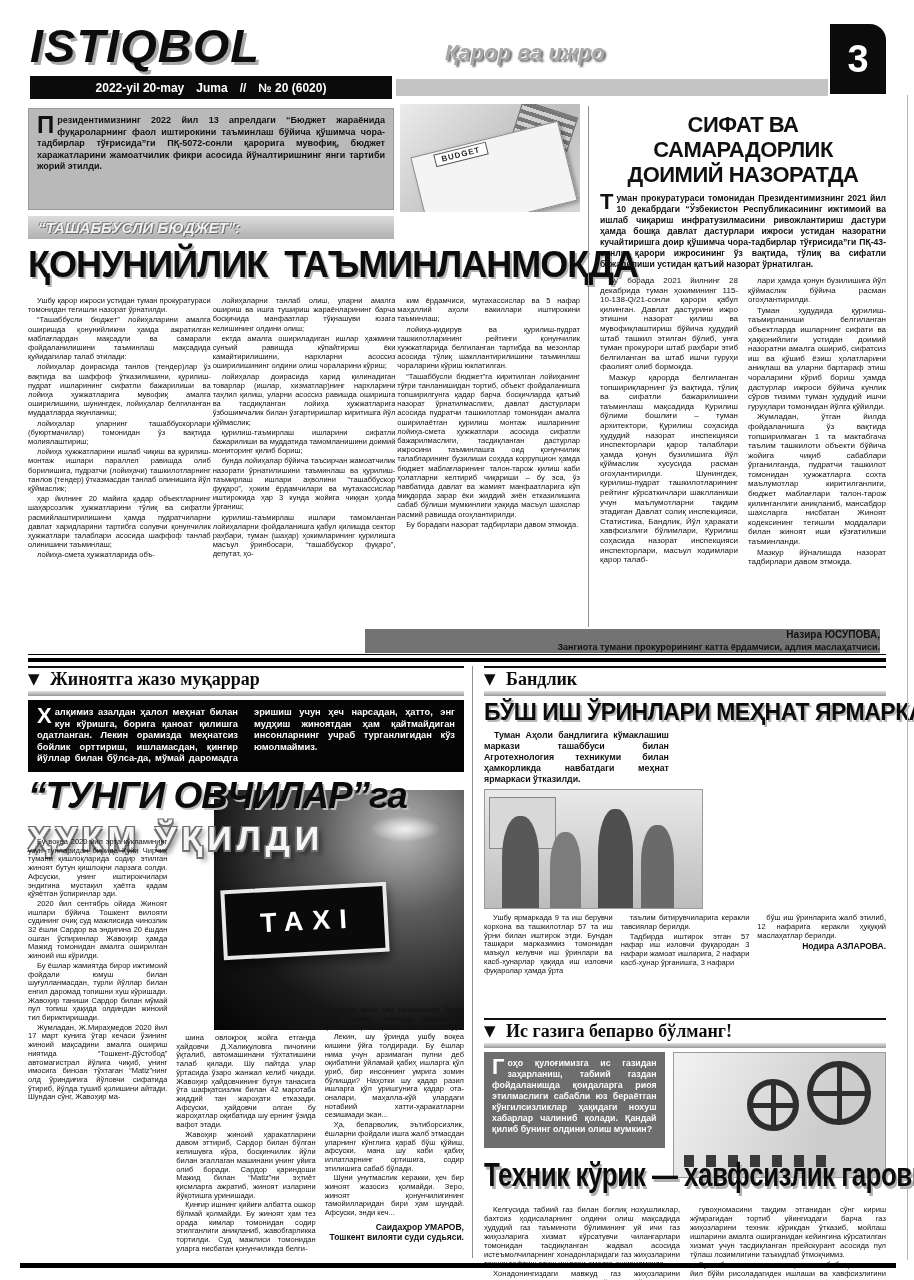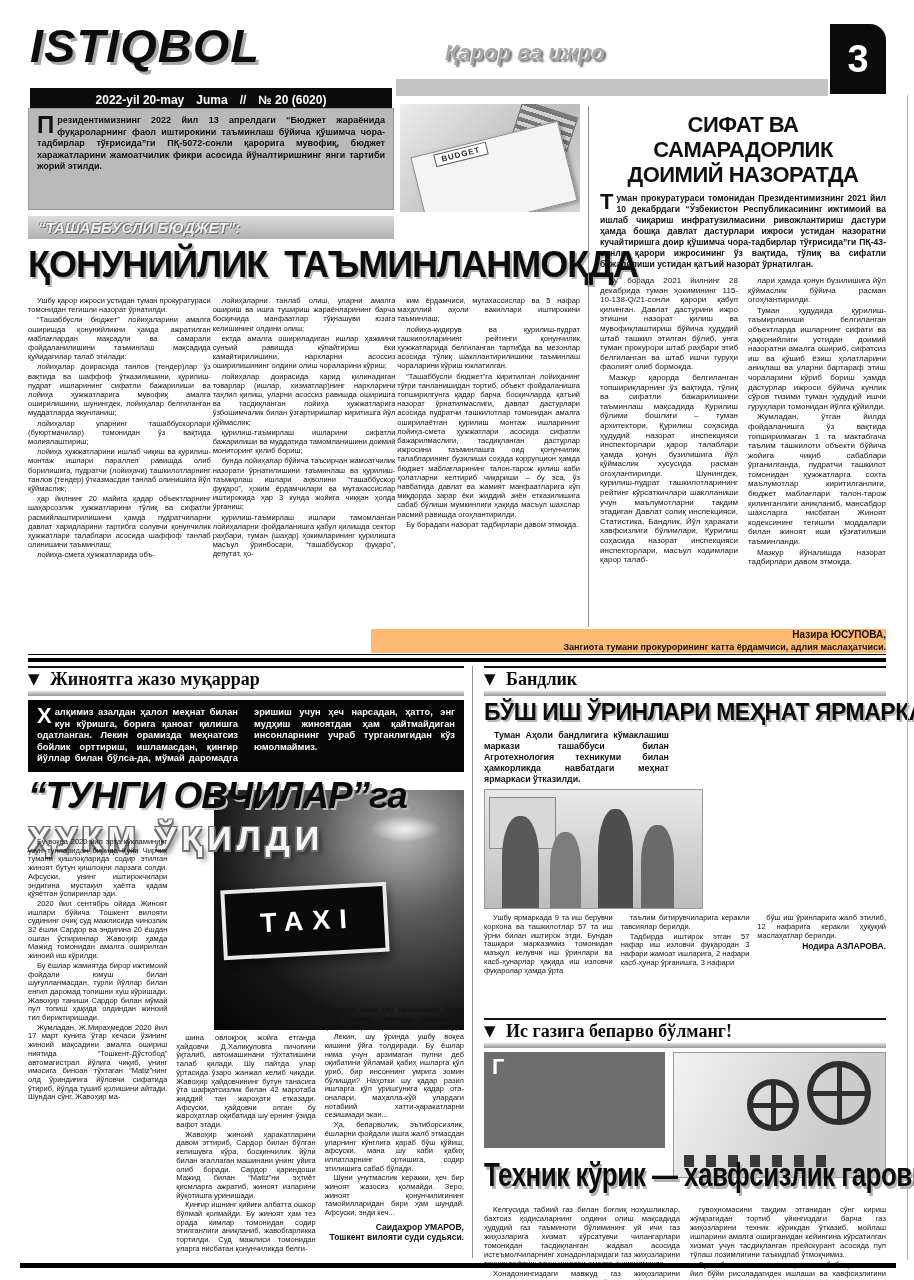--- a/index.html
+++ b/index.html
@@ -11,21 +11,21 @@
   .masthead{position:absolute;left:30px;top:18px;font-weight:900;font-style:italic;font-size:47px;
             letter-spacing:1px;color:#0d0d0d;text-shadow:3px 3px 0 #a9a9a9;}
   .rubric{position:absolute;left:360px;top:40px;width:330px;text-align:center;font-weight:bold;font-style:italic;
           font-size:22px;color:#a8a8a8;text-shadow:-1px -1px 0 #fff,2px 2px 2px #6d6d6d;}
   .pagebox{position:absolute;right:28px;top:24px;width:56px;height:70px;background:#0b0b0b;
            border-radius:0 16px 0 0;display:flex;align-items:center;justify-content:center;}
   .pagebox::before{content:"";position:absolute;left:-14px;top:0;width:22px;height:70px;background:#c4c4c4;
            border-radius:12px 0 0 0;z-index:-1;}
   .pagebox span{color:#fff;font-size:38px;font-weight:900;}
   .datebar{position:absolute;left:30px;top:76px;width:362px;height:23px;background:#0b0b0b;color:#fff;
-           display:flex;align-items:center;justify-content:center;gap:12px;font-weight:bold;font-size:12px;margin-top:12px;}
+           display:flex;align-items:center;justify-content:center;gap:12px;font-weight:bold;font-size:12px;}
   .graybar{position:absolute;left:396px;top:79px;right:86px;height:17px;background:#c4c4c4;}
 
   
   .para, .body-col p{margin:0 0 1px 0;text-indent:9px;text-align:justify;}
   .body-col{overflow:hidden;}
   .dropcap{float:left;font-weight:900;line-height:.85;padding-right:3px;}
   .byline{font-weight:bold;text-align:right;}
   .kicker{position:relative;border-top:2px solid #111;padding:1px 0 0 22px;
           font-family:"Liberation Serif",serif;font-weight:bold;font-size:18px;color:#0d0d0d;}
   .kicker .tri{position:absolute;left:0;top:2px;font-size:15px;color:#0d0d0d;font-family:"DejaVu Sans",sans-serif;}
@@ -55,21 +55,21 @@
                 letter-spacing:-1px;word-spacing:8px;color:#0c0c0c;text-shadow:2px 2px 0 #b4b4b4;white-space:nowrap;}
   .budget-cols{position:absolute;left:0;top:192px;width:552px;height:352px;display:flex;gap:2px;}
   .budget-cols .body-col{flex:1;font-size:7.5px;line-height:9.2px;}
 
   .quality{position:absolute;left:572px;top:0;width:286px;height:549px;}
   .quality-headline{text-align:center;font-weight:900;font-size:22px;line-height:25px;letter-spacing:-.5px;margin:2px 0 6px;}
   .quality-lead{font-weight:bold;font-size:8.6px;line-height:11px;text-align:justify;margin-bottom:6px;}
   .quality-lead .dropcap{font-size:22px;}
   .quality-cols{display:flex;gap:10px;height:336px;}
   .quality-cols .body-col{flex:1;font-size:8px;line-height:9.6px;}
-  .top-byline{position:absolute;right:0;bottom:0;width:60%;background:#fdba74;font-size:9px;line-height:12px;}
+  .top-byline{position:absolute;right:6px;bottom:0;width:60%;background:#737373;font-size:9px;line-height:12px;}
   .top-byline .name{font-size:10px;}
 
   .hrule{position:absolute;left:28px;top:654px;width:858px;height:3px;border-top:1px solid #000;border-bottom:4px solid #000;}
   .bottom-rule{position:absolute;left:20px;bottom:12px;width:876px;height:5px;background:#000;}
 
   
   .bottom-section{position:absolute;left:28px;top:666px;width:858px;height:592px;}
   .vrule-bottom{position:absolute;left:444px;top:0;bottom:0;width:1px;background:#8f8f8f;}
 
   .crime{position:absolute;left:0;top:0;width:436px;height:592px;}
@@ -311,21 +311,21 @@
       </article>
 
       <article class="gas">
         <div class="kicker">
           <span class="tri">▼</span>
           <span>Ис газига бепарво бўлманг!</span>
         </div>
         <div class="kicker-under"></div>
         <div class="gas-row">
           <div class="gas-lead">
-            <span class="dropcap">Г</span>
+            <span class="dropcap">Г</span><span>оҳо қулоғимизга ис газидан заҳарланиш, табиий газдан фойдаланишда қоидаларга риоя этилмаслиги сабабли юз бераётган кўнгилсизликлар ҳақидаги нохуш хабарлар чалиниб қолади. Қандай қилиб бунинг олдини олиш мумкин?</span>
           </div>
           <div class="gas-photo">
             <div class="burner b1"></div>
             <div class="burner b2"></div>
             <div class="knobs"></div>
           </div>
         </div>
         <div class="gas-headline">Техник кўрик — хавфсизлик гарови</div>
         <div class="gas-cols">
           <div class="body-col">

